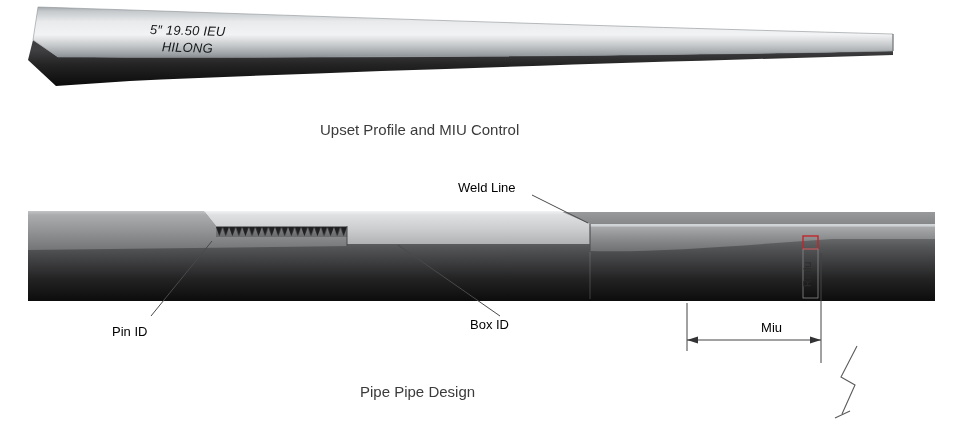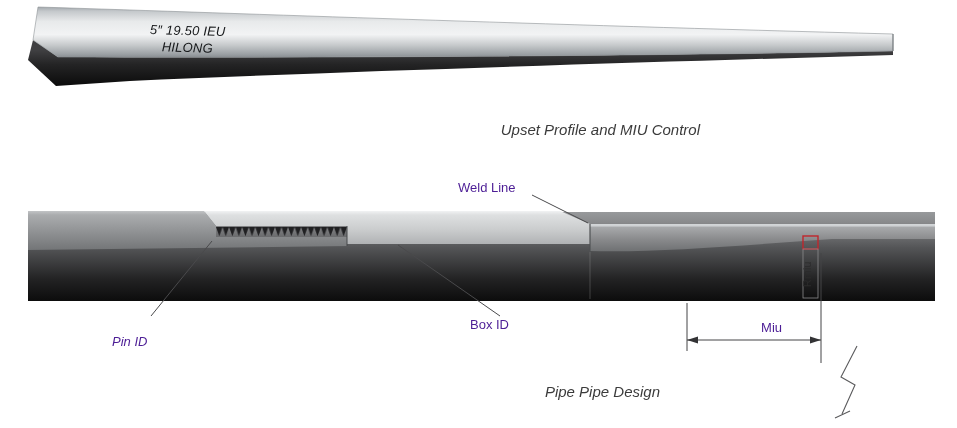--- a/index.html
+++ b/index.html
@@ -2,24 +2,24 @@
 <html><head>
 <meta charset="utf-8">
 <style>
   html,body { margin:0; padding:0; background:#ffffff; }
   .canvas {
     position:relative; width:957px; height:428px; background:#ffffff;
     font-family:"Liberation Sans", sans-serif; overflow:hidden;
   }
   .gfx { position:absolute; left:0; top:0; }
   .label {
-    position:absolute; color:#4c1d95; font-size:13px; white-space:nowrap;
+    position:absolute; color:#000000; font-size:13px; white-space:nowrap;
   }
   .caption {
-    position:absolute; color:#3b3b3b; font-size:15px; text-align:right;font-style:italic;
+    position:absolute; color:#3b3b3b; font-size:15px; text-align:left;
   }
   .marking {
     position:absolute; left:105px; top:23px; width:165px; text-align:center;
     font-style:italic; font-size:13px; line-height:1.3; color:#16181a;
     transform:rotate(1.5deg); letter-spacing:.2px;
   }
   .rmiu {
     position:absolute; left:801px; top:251px; width:18px; height:46px;
     writing-mode:vertical-rl; transform:rotate(180deg);
     font-size:10.5px; color:#2b2b2b; text-align:center; letter-spacing:.3px;
@@ -127,21 +127,21 @@
 
   <div class="marking">
     <div>5″ 19.50 IEU</div>
     <div>HILONG</div>
   </div>
 
   <div class="caption" style="left:320px; top:121px; width:380px;">Upset Profile and MIU Control</div>
 
   <div class="label" style="left:458px; top:180px;">Weld Line</div>
 
-  <div class="label" style="left:112px; top:334px;font-style:italic;">Pin ID</div>
+  <div class="label" style="left:112px; top:324px;">Pin ID</div>
 
   <div class="label" style="left:470px; top:317px;">Box ID</div>
 
   <div class="label" style="left:726px; top:320px; width:56px; text-align:right;">Miu</div>
 
   <div class="rmiu">Rmiu</div>
 
   <div class="caption" style="left:360px; top:383px; width:300px;">Pipe Pipe Design</div>
 
 </div>

